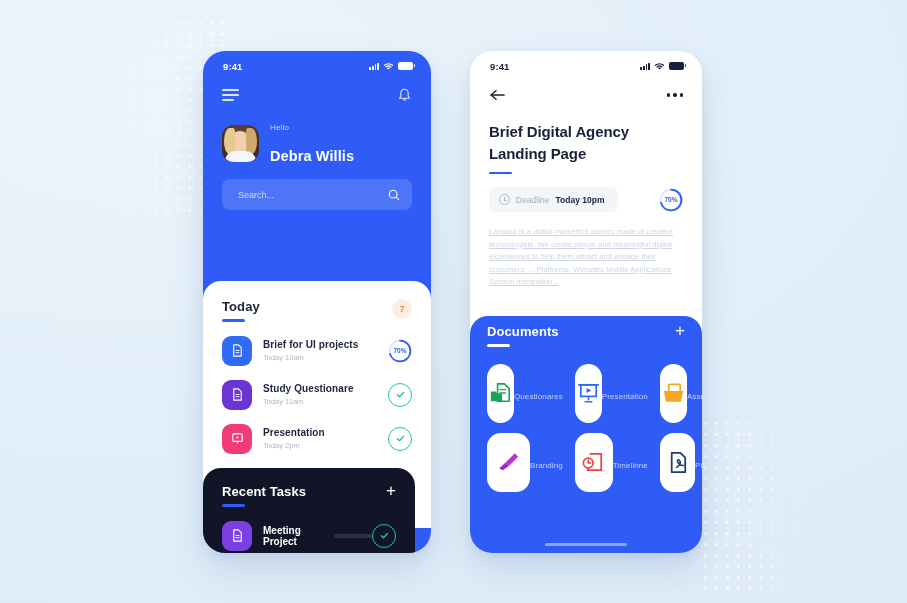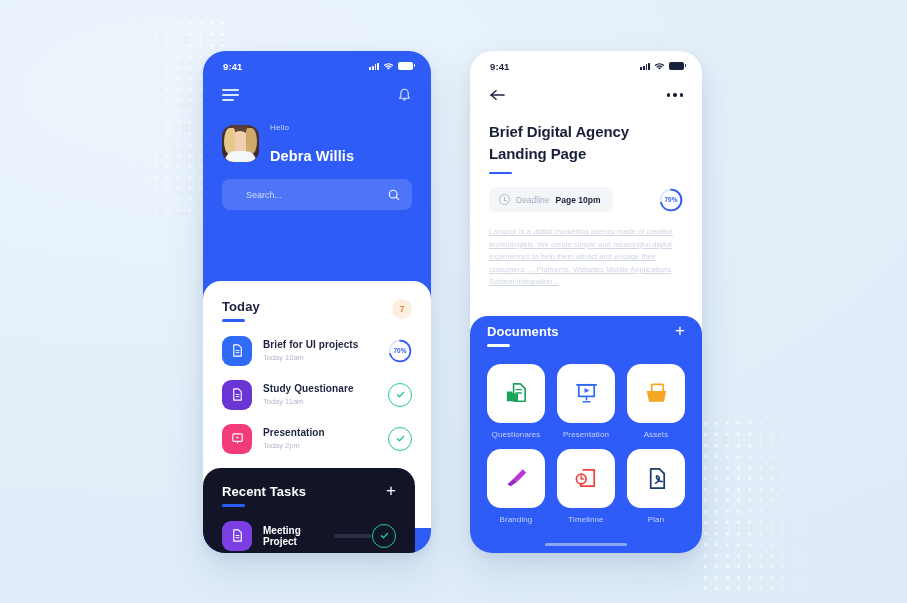--- a/index.html
+++ b/index.html
@@ -96,21 +96,21 @@
     border-radius: 20% 60% 55% 35%; background: #cfa96c; }
   .avatar .body { position: absolute; left: 3px; bottom: 0; width: 31px; height: 11px;
     border-radius: 10px 10px 0 0; background: #f4f6fa; }
   .greet { font-size: 8px; color: #c6d6ff; margin-bottom: 16px; letter-spacing: .2px; }
   .uname { font-size: 14.5px; font-weight: bold; color: #ffffff; letter-spacing: .1px; }
 
   .searchbar {
     margin-top: 15px; height: 31px; border-radius: 8px;
     background: rgba(255,255,255,.15);
     display: flex; align-items: center; justify-content: space-between;
-    padding: 0 12px 0 24px;
+    padding: 0 12px 0 16px;
   }
   .searchbar input {
     border: 0; outline: 0; background: transparent; color: #ffffff;
     font-size: 9px; font-family: inherit; width: 140px;
   }
   .searchbar input::placeholder { color: #cfdcff; }
 
   
   .today-card {
     position: absolute; left: 0; right: 0; top: 230px;
@@ -192,21 +192,21 @@
     background: #2f5cf6;
     border-radius: 18px;
     padding: 8px 17px 0 17px;
   }
   .docs-card .sec-title { color: #ffffff; }
   .docs-card .sec-rule { background: #ffffff; }
   .doc-grid {
     display: grid; grid-template-columns: repeat(3, 1fr);
     gap: 10px 12px; margin-top: 17px;
   }
-  .doc-item { display: flex; flex-direction: column; align-items: center; cursor: pointer; }
+  .doc-item { display: flex; flex-direction: row; align-items: center; cursor: pointer; }
   .doc-tile {
     width: 100%; height: 59px; border-radius: 14px; background: #ffffff;
     display: flex; align-items: center; justify-content: center;
   }
   .doc-label { font-size: 8px; color: #c2d0ff; margin-top: 7px; letter-spacing: .1px; }
   .home-ind {
     position: absolute; left: 50%; transform: translateX(-50%); bottom: 7px;
     width: 82px; height: 3.4px; border-radius: 2px; background: rgba(255,255,255,.45);
   }
 </style>
@@ -428,21 +428,21 @@
         </div>
     </div>
 
     <div class="r-title">Brief Digital Agency Landing Page</div>
     <div class="r-rule"></div>
 
     <div class="deadline-row">
       <div class="chip">
         <span class="clock"></span>
         <span class="lbl">Deadline</span>
-        <span class="val">Page 10pm</span>
+        <span class="val">Today 10pm</span>
       </div>
       <div class="ring">
         <svg width="24" height="24" viewBox="0 0 24 24">
           <circle cx="12" cy="12" r="10.4" stroke="#dde5fb" stroke-width="1.9" fill="none"></circle>
           <circle cx="12" cy="12" r="10.4" stroke="#2f5cf6" stroke-width="1.9" fill="none" stroke-linecap="round" stroke-dasharray="45.8 65.3" transform="rotate(-90 12 12)"></circle>
         </svg>
         <span class="pct">70%</span>
       </div>
     </div>
 

